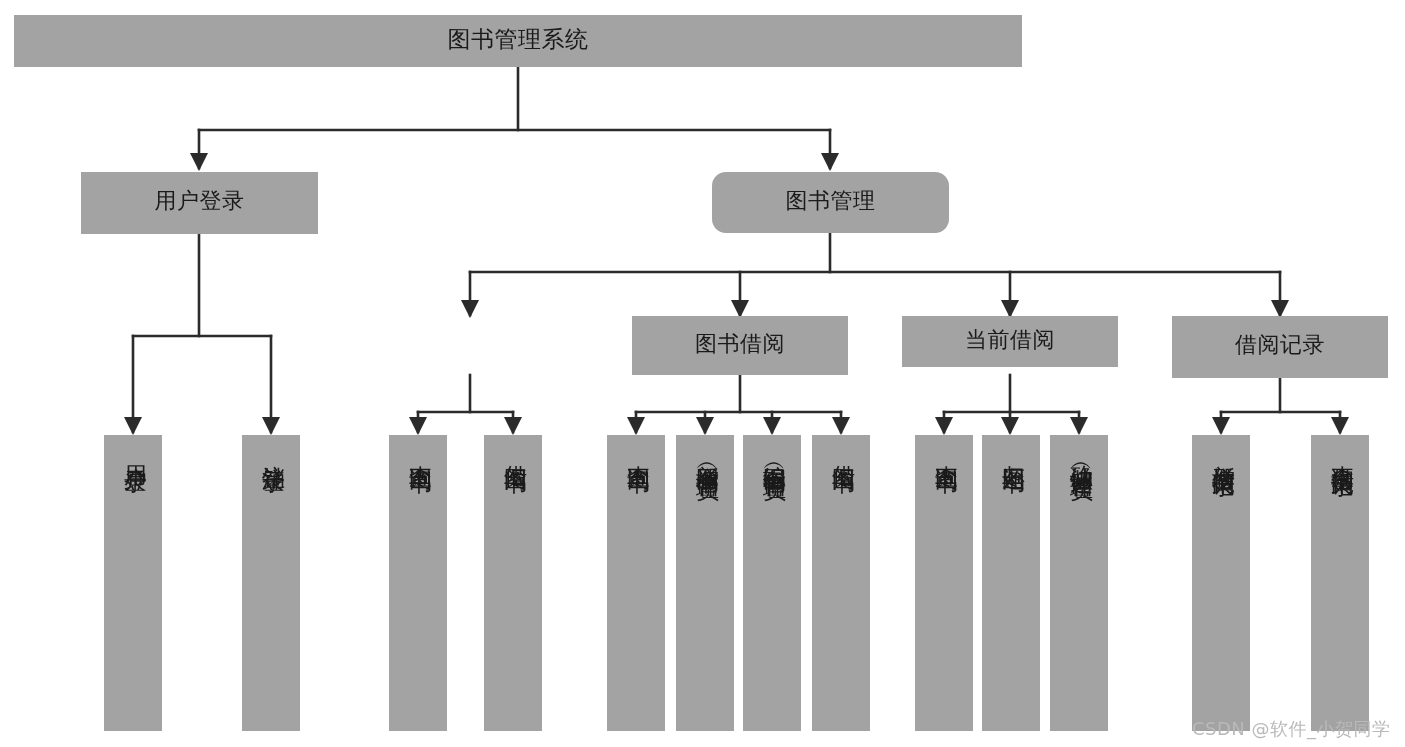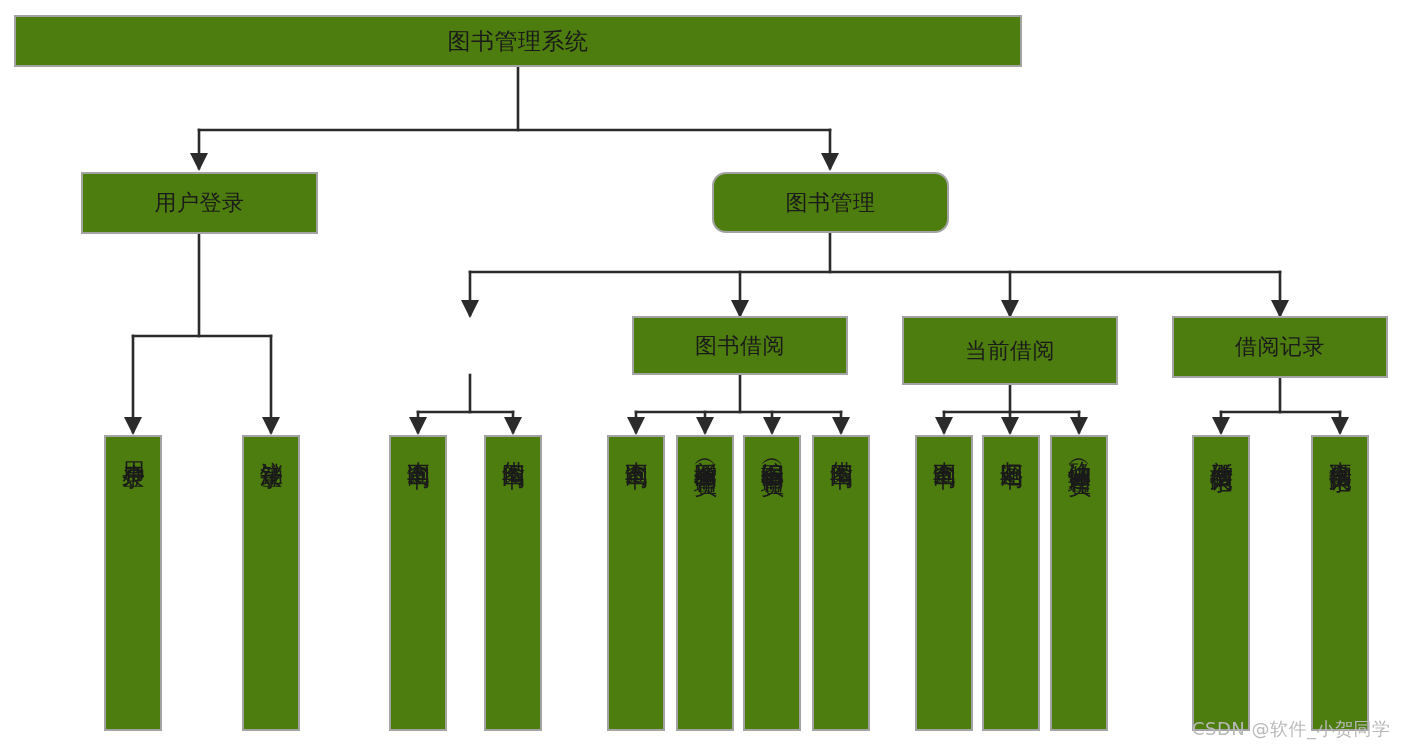--- a/index.html
+++ b/index.html
@@ -18,26 +18,27 @@
   #edges{
     position:absolute;
     left:0; top:0;
     width:1405px;
     height:747px;
     pointer-events:none;
   }
   .node{
     position:absolute;
     box-sizing:border-box;
-    border:2px solid #a3a3a3;
-    background:#4d7c0f;
+    border:6px solid #a3a3a3;
+    background:#a3a3a3;
     display:flex;
     align-items:center;
     justify-content:center;
     color:#1a1a1a;
+    font-family:Liberation Mono, monospace;
   }
   .node .label{
     display:block;
     text-align:center;
     line-height:1.05;
     white-space:nowrap;
   }
   
   .node.h .label{
     font-size:22px;
@@ -130,21 +131,21 @@
   <div class="node h" style="left:81px; top:172px; width:237px; height:62px;">
     <span class="label">用户登录</span>
   </div>
   <div class="node h" style="left:712px; top:172px; width:237px; height:61px;border-radius:14px;">
     <span class="label">图书管理</span>
   </div>
 
   <div class="node h" style="left:632px; top:316px; width:216px; height:59px;justify-content:center;">
     <span class="label">图书借阅</span>
   </div>
-  <div class="node h" style="left:902px; top:316px; width:216px; height:69px;">
+  <div class="node h" style="left:902px; top:316px; width:216px; height:51px;">
     <span class="label">当前借阅</span>
   </div>
   <div class="node h" style="left:1172px; top:316px; width:216px; height:62px;">
     <span class="label">借阅记录</span>
   </div>
 
   <div class="node v" style="left:104px; top:435px; width:58px; height:296px;">
     <span class="label">用户登录</span>
   </div>
   <div class="node v" style="left:242px; top:435px; width:58px; height:296px;">

